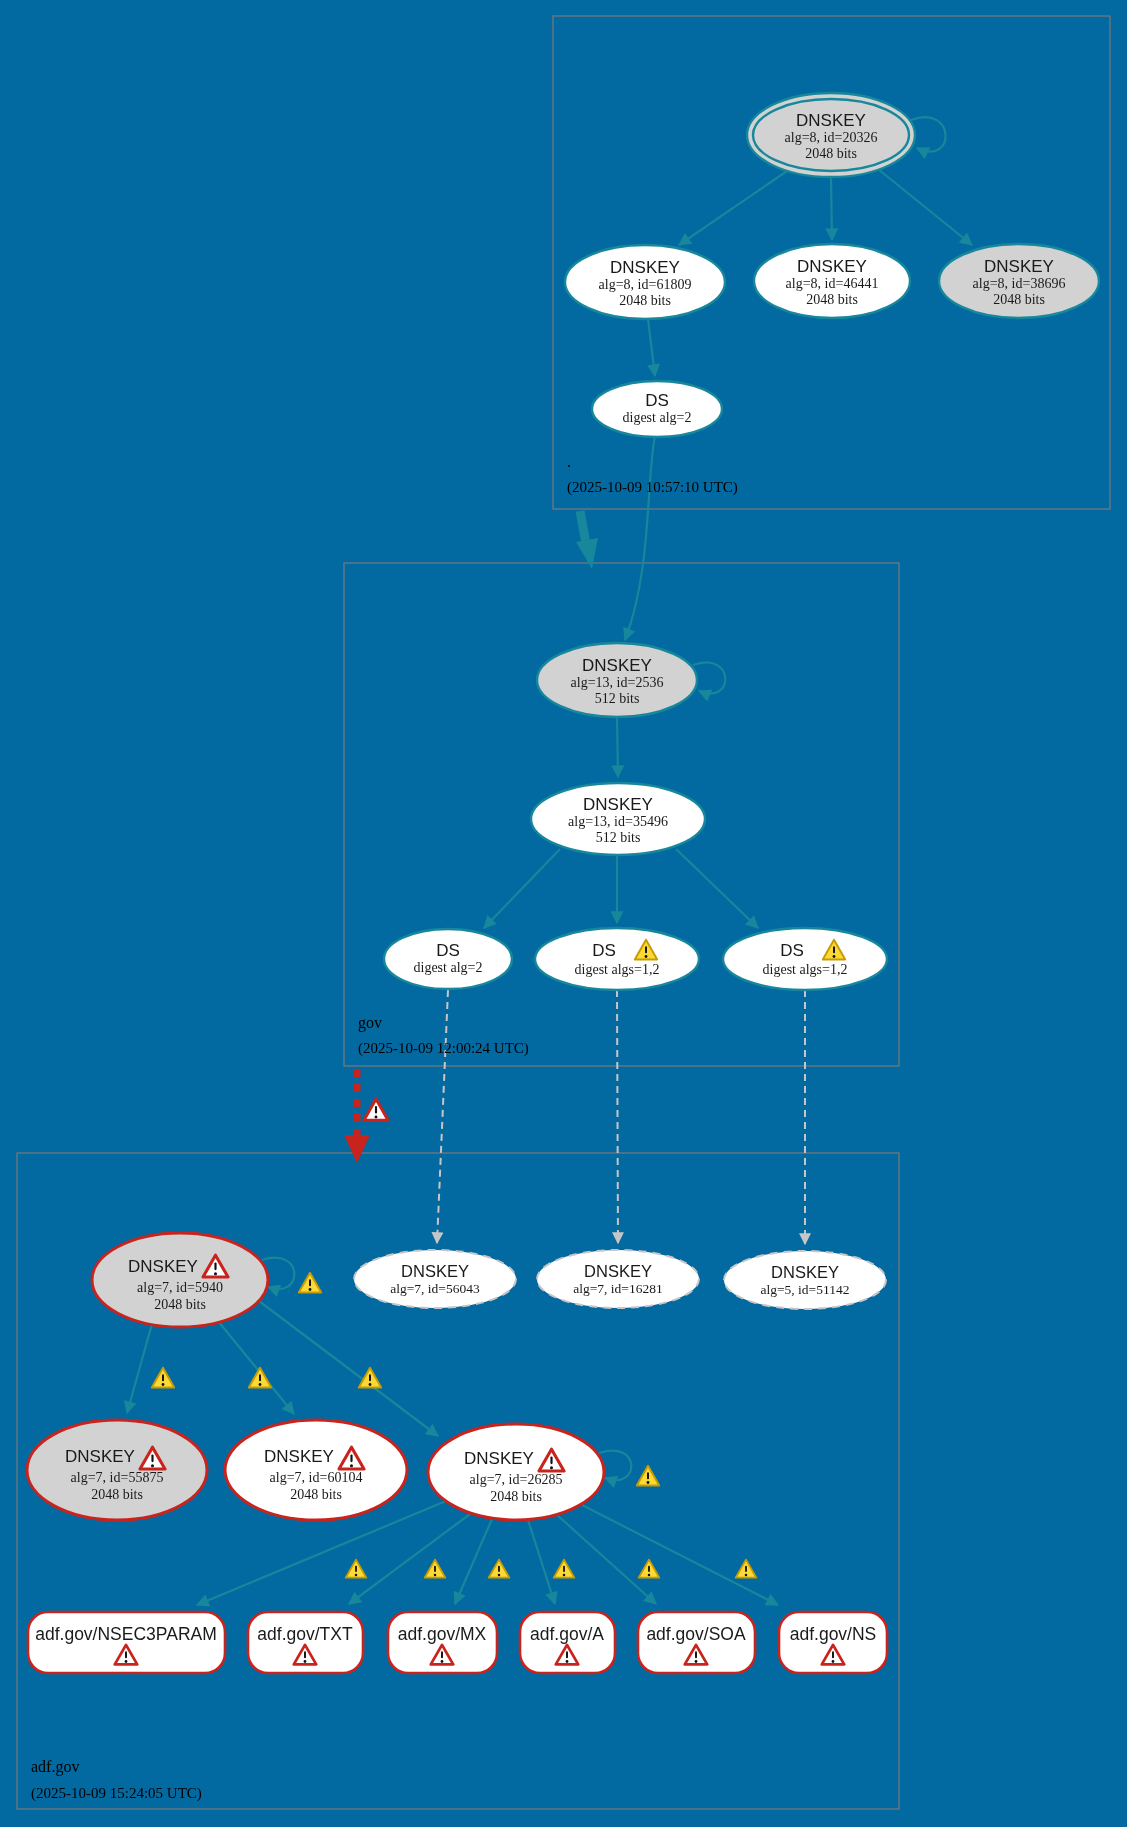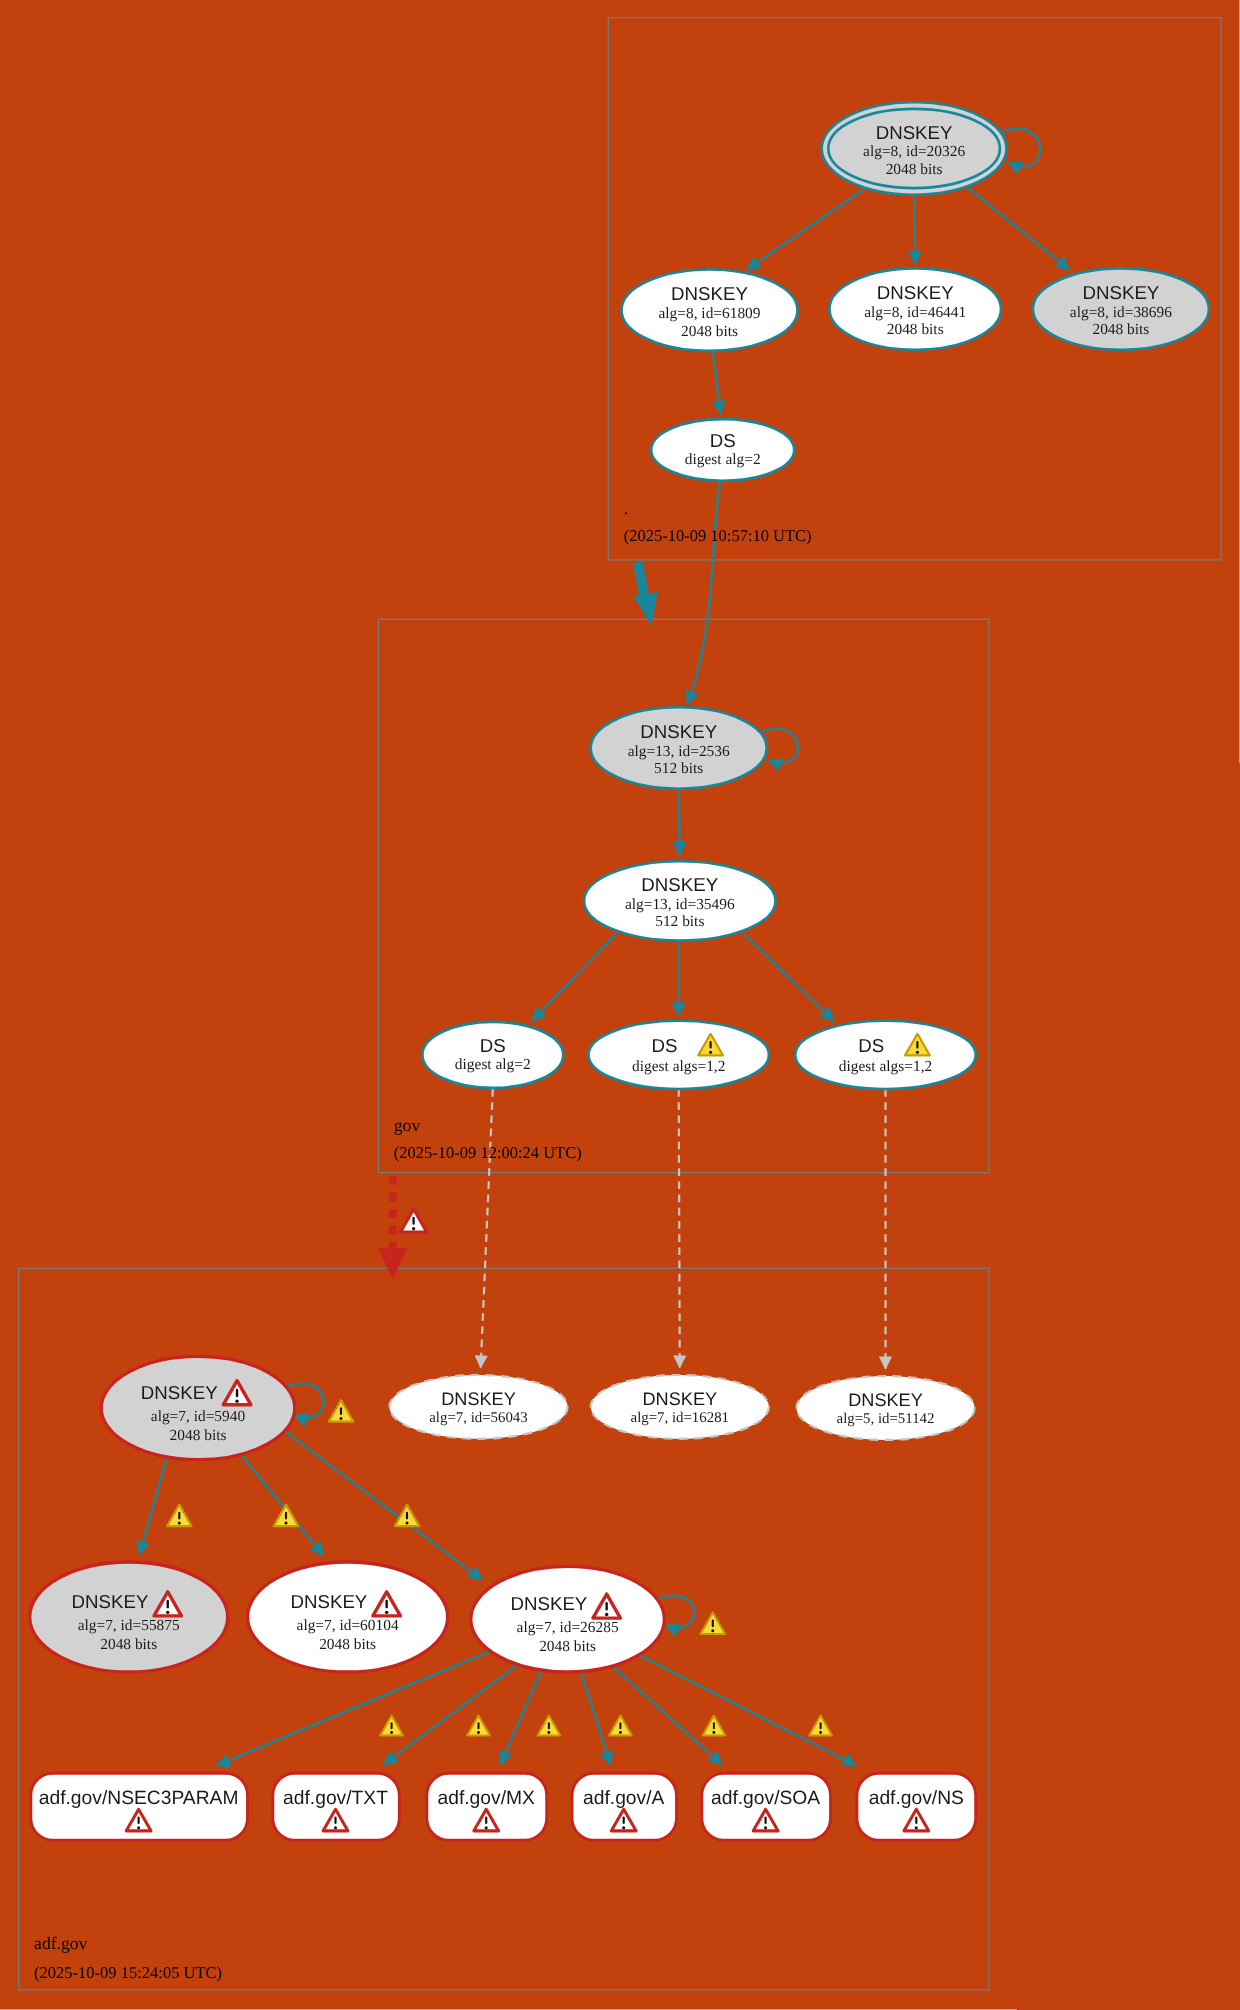--- a/index.html
+++ b/index.html
@@ -1,16 +1,16 @@
 <!DOCTYPE html>
 <html style="--teal: #17879c; --red: #c9231d; --gray-fill: #d2d2d2; --warning-yellow: #fcd935; --warning-border: #c79b02; --dashed-gray: #c6c6c6; --box-border: #7a7a7a;"><head>
 <meta charset="utf-8">
 <style>
   html,body{margin:0;padding:0;background:#ffffff;}
-  .stage{position:relative;width:1127px;height:1827px;background:#c2410c;}
+  .stage{position:relative;width:1127px;height:1827px;background:#0369a1;}
   svg{display:block;}
   .zone-box{fill:none;stroke:var(--box-border);stroke-width:1.2;}
   .edge{stroke:var(--teal);stroke-width:2.2;fill:none;}
   .edge-thick{stroke:var(--teal);stroke-width:9;fill:none;}
   .edge-ghost{stroke:var(--dashed-gray);stroke-width:2;fill:none;stroke-dasharray:7 5;}
   .edge-bogus{stroke:var(--red);stroke-width:7;fill:none;stroke-dasharray:8 7;}
   .node-ellipse{fill:#ffffff;stroke:var(--teal);stroke-width:2.4;}
   .node-ellipse.gray{fill:var(--gray-fill);}
   .node-ellipse.red{stroke:var(--red);stroke-width:3;}
   .node-ellipse.ghost{fill:#ffffff;stroke:var(--dashed-gray);stroke-width:2;stroke-dasharray:8 6;}

